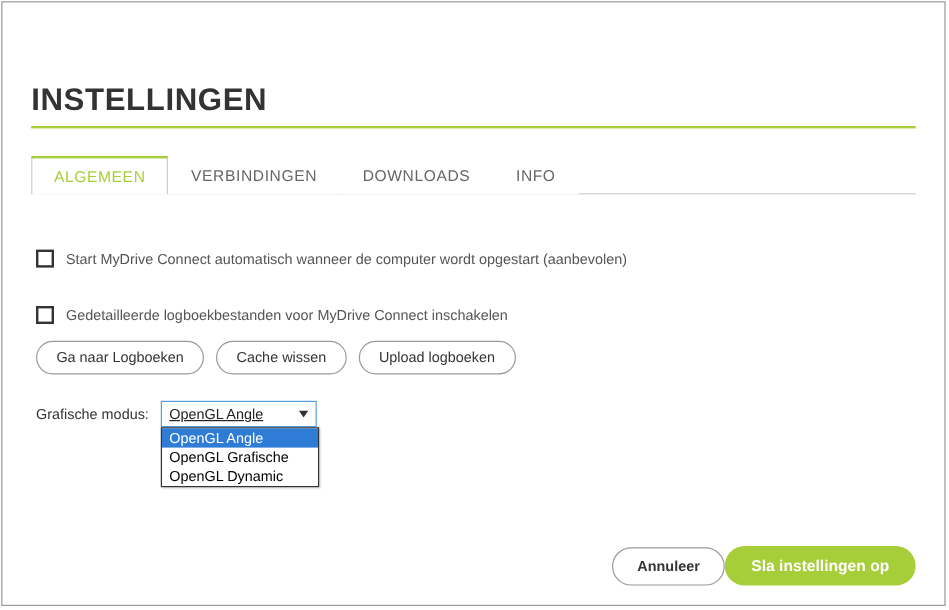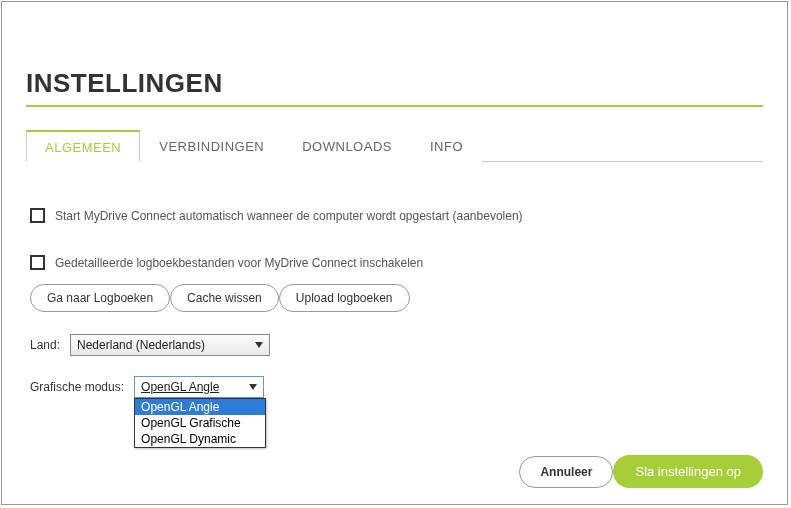--- a/index.html
+++ b/index.html
@@ -70,20 +70,21 @@
   .checkbox {
     width: 15px;
     height: 15px;
     border: 2px solid #333;
     background: #fff;
     flex: 0 0 auto;
     cursor: pointer;
   }
   .btn-row {
     display: flex;
+    gap: 10px;
     margin: 12px 0 22px 0;
   }
   .pill-btn {
     border: 1px solid #999;
     border-radius: 16px;
     background: #fff;
     padding: 6px 16px;
     font-size: 12px;
     color: #333;
     cursor: pointer;
@@ -155,21 +156,21 @@
     align-items: center;
   }
   .footer .pill-btn { font-weight: 600; padding: 8px 20px; }
   .btn-primary {
     border: none;
     border-radius: 18px;
     background: #a6ce39;
     color: #fff;
     padding: 9px 22px;
     font-size: 13px;
-    font-weight: 400;
+    font-weight: 700;
     cursor: pointer;
   }
 </style>
 </head>
 <body>
 
 <div class="dialog">
 
   <div class="page-title">INSTELLINGEN</div>
   <hr class="title-rule">
@@ -192,31 +193,20 @@
       <div class="checkbox"></div>
       <span>Gedetailleerde logboekbestanden voor MyDrive Connect inschakelen</span>
     </div>
 
     <div class="btn-row">
       <button class="pill-btn">Ga naar Logboeken</button>
       <button class="pill-btn">Cache wissen</button>
       <button class="pill-btn">Upload logboeken</button>
     </div>
 
-    <div class="field-row">
-      <span>Land:</span>
-      <div class="combo">
-        <span class="combo-value">Nederland (Nederlands)</span>
-        <span class="combo-arrow">
-          <svg width="8" height="6" viewBox="0 0 8 6">
-              <path d="M0 0 L8 0 L4 6 Z" fill="#333"></path>
-            </svg>
-        </span>
-      </div>
-    </div>
 
     <div class="field-row">
       <span>Grafische modus:</span>
       <div class="combo graphics open">
         <span class="combo-value">OpenGL Angle</span>
         <span class="combo-arrow">
           <svg width="8" height="6" viewBox="0 0 8 6">
               <path d="M0 0 L8 0 L4 6 Z" fill="#333"></path>
             </svg>
         </span>

